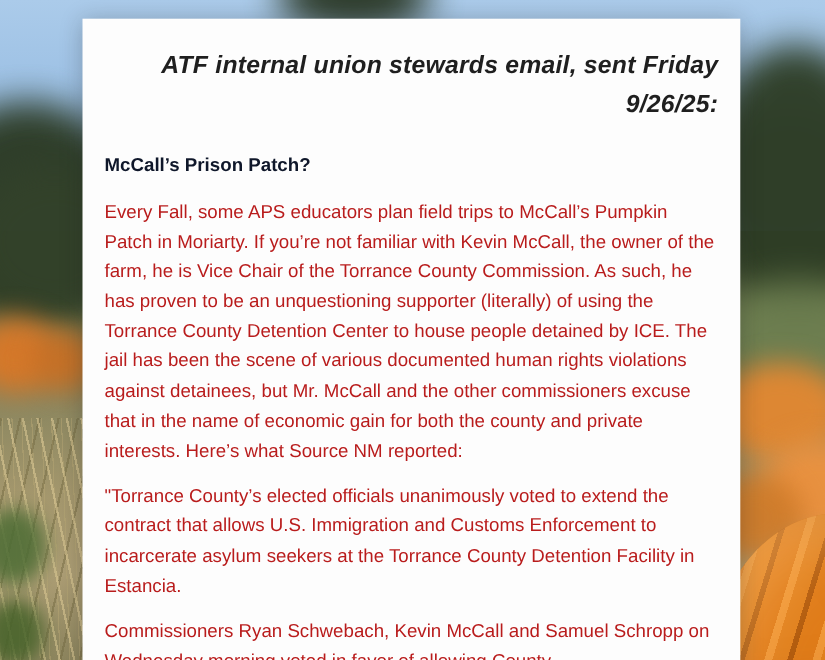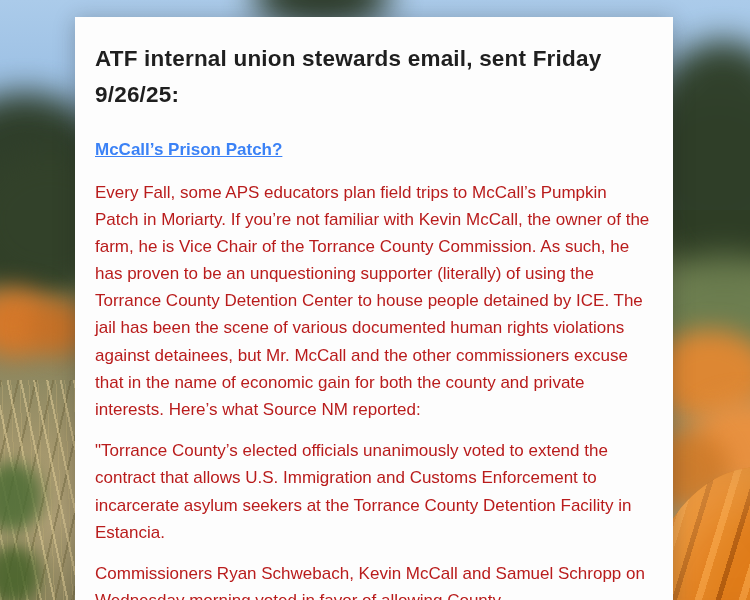--- a/index.html
+++ b/index.html
@@ -54,26 +54,26 @@
 
   
   .email-card{
     position:absolute;left:75px;top:17px;width:598px;bottom:-12px;
     background:#fdfdfd;
     box-shadow:0 2px 20px rgba(30,30,30,.28);
     padding:24px 20px 0 20px;box-sizing:border-box;
   }
   .email-heading{
     margin:0 0 24px 0;
-    font-size:22.5px;font-weight:700;
-    line-height:1.6;color:#1f1f1f;letter-spacing:.2px;
+    font-size:22.5px;font-weight:700;font-style:italic;
+    line-height:1.6;color:#1f1f1f;letter-spacing:.2px;text-align:right;
   }
   .email-subheading{
     margin:0 0 16px 0;
-    font-size:17px;font-weight:700;color:#3b82f6;line-height:1.5;text-decoration:underline;
+    font-size:17px;font-weight:700;color:#0f172a;line-height:1.5;
   }
   .email-paragraph{
     margin:0 0 14px 0;
     font-size:17px;color:#b91c1c;line-height:1.6;
   }
 </style>
 </head>
 <body>
 
 <div class="stage">

